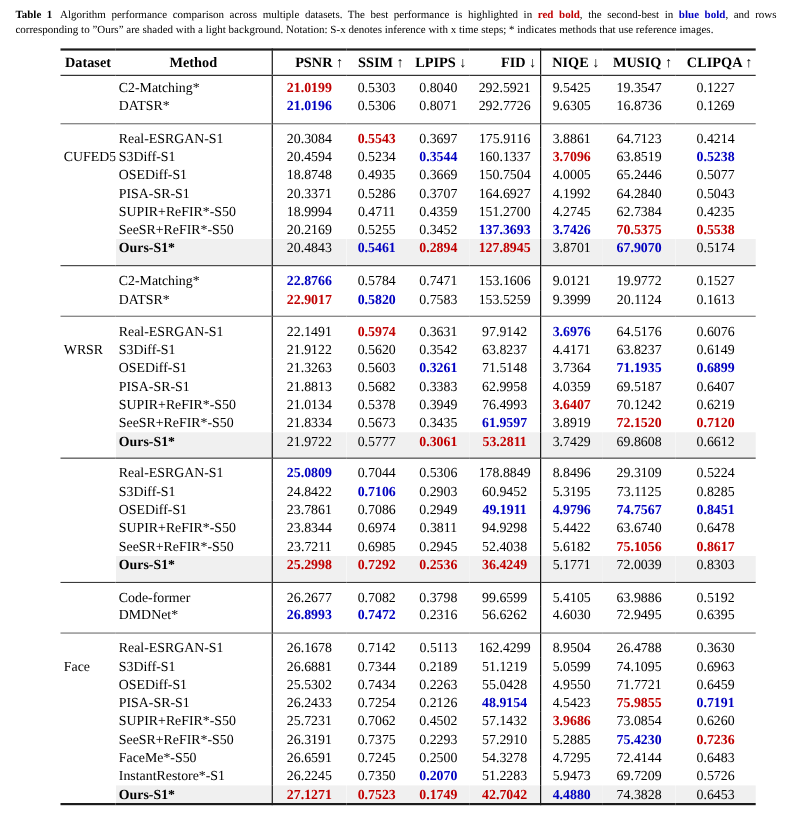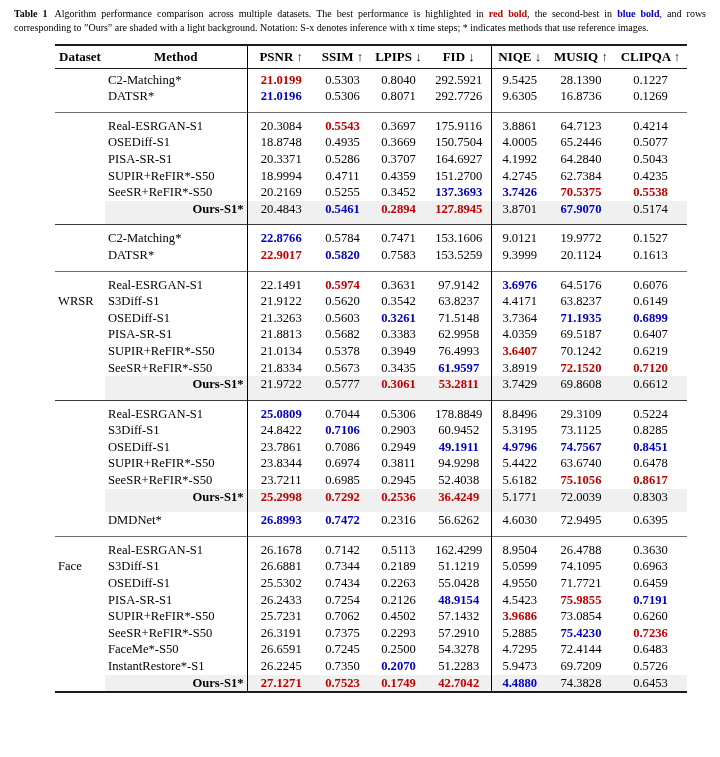--- a/index.html
+++ b/index.html
@@ -30,31 +30,31 @@
   col.c-fid{width:64px;}
   col.c-niqe{width:57px;}
   col.c-musiq{width:66px;}
   col.c-clipqa{width:73px;}
 
   th,td{
     padding:0 3px;height:16.6px;line-height:16.6px;
     white-space:nowrap;overflow:hidden;
   }
   thead th{
-    font-weight:bold;text-align:center;height:22px;line-height:22px;
+    font-weight:bold;text-align:right;height:22px;line-height:22px;
     border-bottom:1.5px solid #1c1c1c;font-size:13px;
   }
   thead th.left{text-align:center;margin-left:28px;}
   .vline{border-left:1.2px solid #000;}
   td.dataset-cell{text-align:left;}
   td.method-cell{text-align:left;}
   td.metric-cell{text-align:center;}
   td.best{color:var(--best,#c00000);font-weight:bold;}
   td.second{color:var(--second,#0000c0);font-weight:bold;}
-  tr.ours td.method-cell{font-weight:bold;text-align:right;}
+  tr.ours td.method-cell{font-weight:bold;}
   tr.ours td.method-cell,tr.ours td.metric-cell{background:var(--oursbg,#f0f0f0);}
   tr.group-start td{border-top:1px solid #6e6e6e;padding-top:5px;}
   tr.section-start td{border-top:1.4px solid #3a3a3a;padding-top:5px;}
   tr.pre-rule td{padding-bottom:7px;}
   tbody tr.first-body td{padding-top:3px;}
 </style>
 </head>
 <body>
 
 <p class="caption"><span class="bold">Table 1</span><span>Algorithm performance comparison across multiple datasets. The best performance is highlighted in </span><span class="red">red bold</span><span>, the second-best in </span><span class="blue">blue bold</span><span>, and rows corresponding to ”Ours” are shaded with a light background. Notation: S-x denotes inference with x time steps; * indicates methods that use reference images.</span></p>
@@ -86,21 +86,21 @@
   </thead>
   <tbody>
       <tr class="first-body">
         <td class="dataset-cell"></td>
         <td class="method-cell">C2-Matching*</td>
         <td class="metric-cell best vline">21.0199</td>
         <td class="metric-cell">0.5303</td>
         <td class="metric-cell">0.8040</td>
         <td class="metric-cell">292.5921</td>
         <td class="metric-cell vline">9.5425</td>
-        <td class="metric-cell">28.1390</td>
+        <td class="metric-cell">19.3547</td>
         <td class="metric-cell">0.1227</td>
       </tr>
       <tr class="pre-rule">
         <td class="dataset-cell"></td>
         <td class="method-cell">DATSR*</td>
         <td class="metric-cell second vline">21.0196</td>
         <td class="metric-cell">0.5306</td>
         <td class="metric-cell">0.8071</td>
         <td class="metric-cell">292.7726</td>
         <td class="metric-cell vline">9.6305</td>
@@ -110,20 +110,31 @@
       <tr class="group-start">
         <td class="dataset-cell"></td>
         <td class="method-cell">Real-ESRGAN-S1</td>
         <td class="metric-cell vline">20.3084</td>
         <td class="metric-cell best">0.5543</td>
         <td class="metric-cell">0.3697</td>
         <td class="metric-cell">175.9116</td>
         <td class="metric-cell vline">3.8861</td>
         <td class="metric-cell">64.7123</td>
         <td class="metric-cell">0.4214</td>
+      </tr>
+      <tr>
+        <td class="dataset-cell">CUFED5</td>
+        <td class="method-cell">S3Diff-S1</td>
+        <td class="metric-cell vline">20.4594</td>
+        <td class="metric-cell">0.5234</td>
+        <td class="metric-cell second">0.3544</td>
+        <td class="metric-cell">160.1337</td>
+        <td class="metric-cell best vline">3.7096</td>
+        <td class="metric-cell">63.8519</td>
+        <td class="metric-cell second">0.5238</td>
       </tr>
       <tr>
         <td class="dataset-cell"></td>
         <td class="method-cell">OSEDiff-S1</td>
         <td class="metric-cell vline">18.8748</td>
         <td class="metric-cell">0.4935</td>
         <td class="metric-cell">0.3669</td>
         <td class="metric-cell">150.7504</td>
         <td class="metric-cell vline">4.0005</td>
         <td class="metric-cell">65.2446</td>
@@ -331,20 +342,31 @@
         <td class="dataset-cell"></td>
         <td class="method-cell">Ours-S1*</td>
         <td class="metric-cell best vline">25.2998</td>
         <td class="metric-cell best">0.7292</td>
         <td class="metric-cell best">0.2536</td>
         <td class="metric-cell best">36.4249</td>
         <td class="metric-cell vline">5.1771</td>
         <td class="metric-cell">72.0039</td>
         <td class="metric-cell">0.8303</td>
       </tr>
+      <tr class="section-start">
+        <td class="dataset-cell"></td>
+        <td class="method-cell">Code-former</td>
+        <td class="metric-cell vline">26.2677</td>
+        <td class="metric-cell">0.7082</td>
+        <td class="metric-cell">0.3798</td>
+        <td class="metric-cell">99.6599</td>
+        <td class="metric-cell vline">5.4105</td>
+        <td class="metric-cell">63.9886</td>
+        <td class="metric-cell">0.5192</td>
+      </tr>
       <tr class="pre-rule">
         <td class="dataset-cell"></td>
         <td class="method-cell">DMDNet*</td>
         <td class="metric-cell second vline">26.8993</td>
         <td class="metric-cell second">0.7472</td>
         <td class="metric-cell">0.2316</td>
         <td class="metric-cell">56.6262</td>
         <td class="metric-cell vline">4.6030</td>
         <td class="metric-cell">72.9495</td>
         <td class="metric-cell">0.6395</td>

